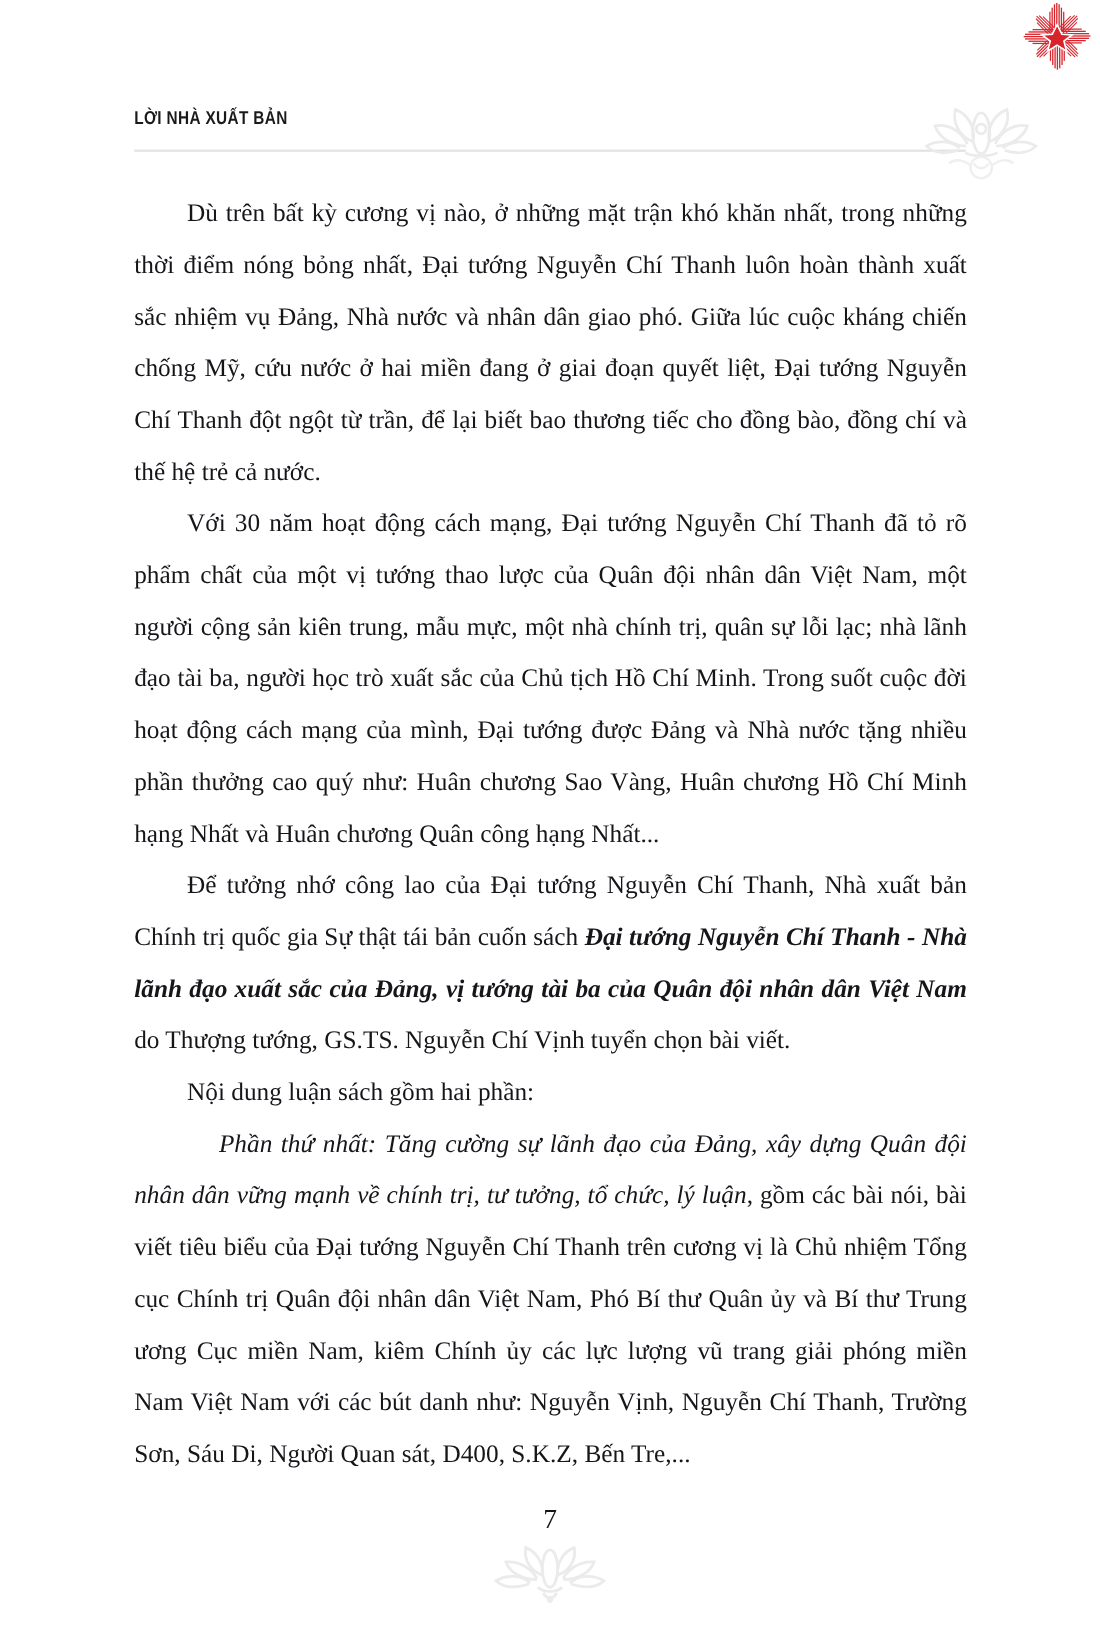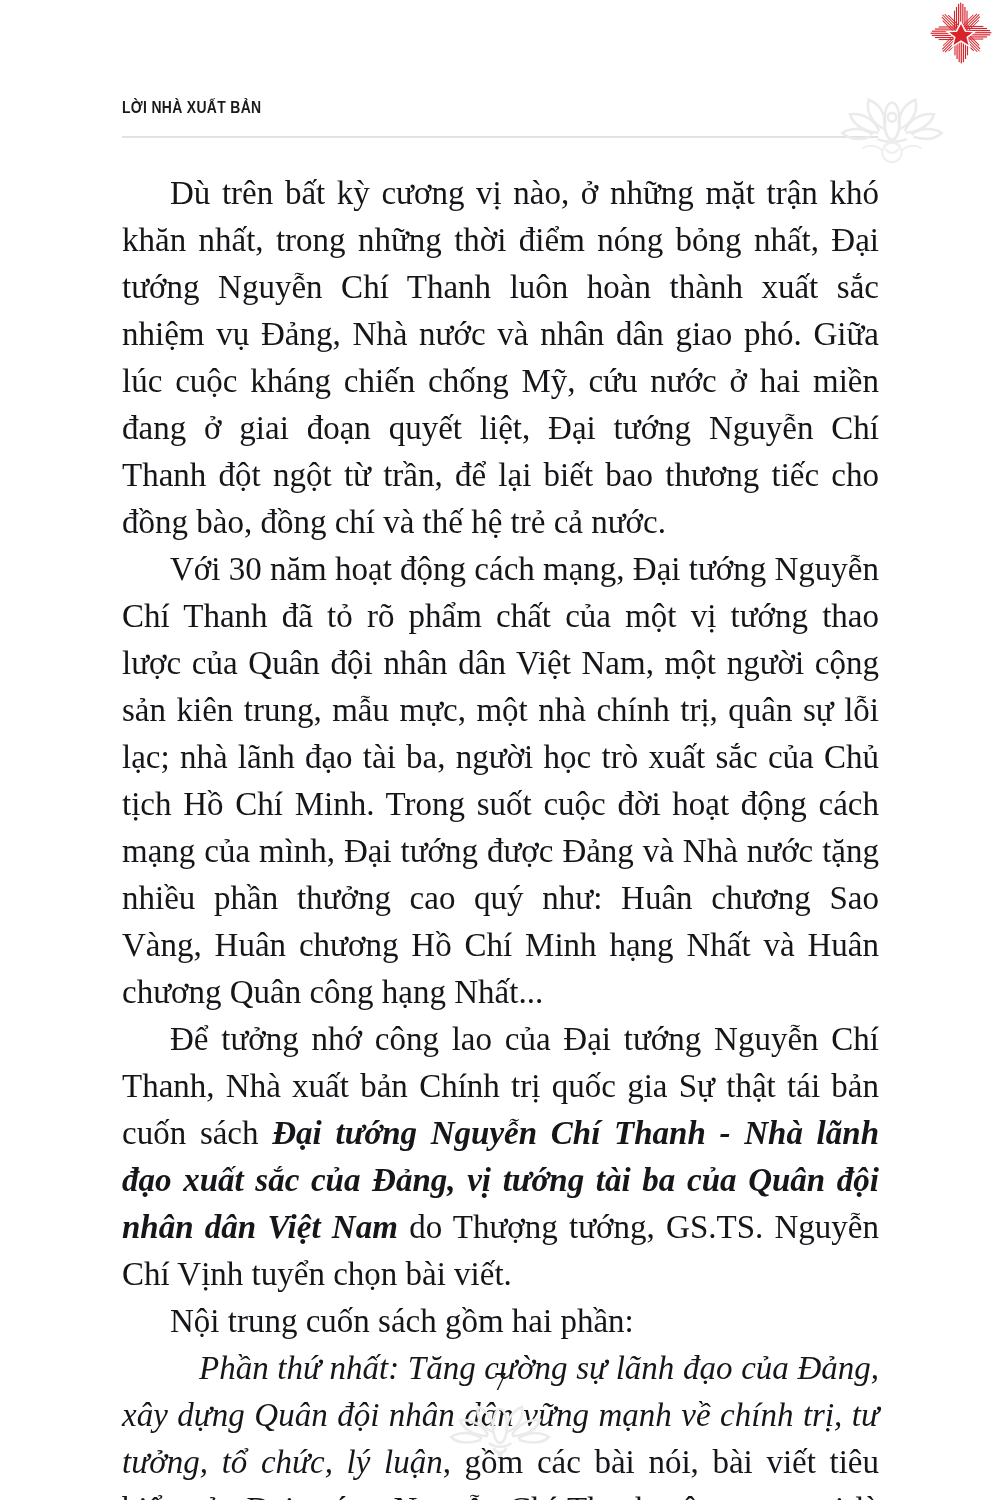--- a/index.html
+++ b/index.html
@@ -72,21 +72,21 @@
   .content {
     position: absolute;
     top: 170px;
     left: 122px;
     width: 757px;
   }
   .para {
     margin: 0;
     text-align: justify;
     text-justify: inter-word;
-    font-size: 33px;
+    font-size: 23px;
     line-height: 47px;
     text-indent: 48px;
     hyphens: none;
   }
   .para + .para { margin-top: 0px; }
 
   .title-em {
     font-weight: 700;
     font-style: italic;
   }
@@ -232,21 +232,21 @@
 
     <p class="para">
       <span>Với 30 năm hoạt động cách mạng, Đại tướng Nguyễn Chí Thanh đã tỏ rõ phẩm chất của một vị tướng thao lược của Quân đội nhân dân Việt Nam, một người cộng sản kiên trung, mẫu mực, một nhà chính trị, quân sự lỗi lạc; nhà lãnh đạo tài ba, người học trò xuất sắc của Chủ tịch Hồ Chí Minh. Trong suốt cuộc đời hoạt động cách mạng của mình, Đại tướng được Đảng và Nhà nước tặng nhiều phần thưởng cao quý như: Huân chương Sao Vàng, Huân chương Hồ Chí Minh hạng Nhất và Huân chương Quân công hạng Nhất...</span>
     </p>
 
     <p class="para">
       <span>Để tưởng nhớ công lao của Đại tướng Nguyễn Chí Thanh, Nhà xuất bản Chính trị quốc gia Sự thật tái bản cuốn sách </span><span class="title-em">Đại tướng Nguyễn Chí Thanh - Nhà lãnh đạo xuất sắc của Đảng, vị tướng tài ba của Quân đội nhân dân Việt Nam</span><span> do Thượng tướng, GS.TS. Nguyễn Chí Vịnh tuyển chọn bài viết.</span>
     </p>
 
     <p class="para">
-      <span>Nội trung cuốn sách gồm hai phần:</span>
+      <span>Nội dung luận sách gồm hai phần:</span>
     </p>
 
     <p class="para">
       <span class="ital">Phần thứ nhất: Tăng cường sự lãnh đạo của Đảng, xây dựng Quân đội nhân dân vững mạnh về chính trị, tư tưởng, tổ chức, lý luận</span><span>, gồm các bài nói, bài viết tiêu biểu của Đại tướng Nguyễn Chí Thanh trên cương vị là Chủ nhiệm Tổng cục Chính trị Quân đội nhân dân Việt Nam, Phó Bí thư Quân ủy và Bí thư Trung ương Cục miền Nam, kiêm Chính ủy các lực lượng vũ trang giải phóng miền Nam Việt Nam với các bút danh như: Nguyễn Vịnh, Nguyễn Chí Thanh, Trường Sơn, Sáu Di, Người Quan sát, D400, S.K.Z, Bến Tre,...</span>
     </p>
 
   </div>
 
   <div class="folio">7</div>
 

